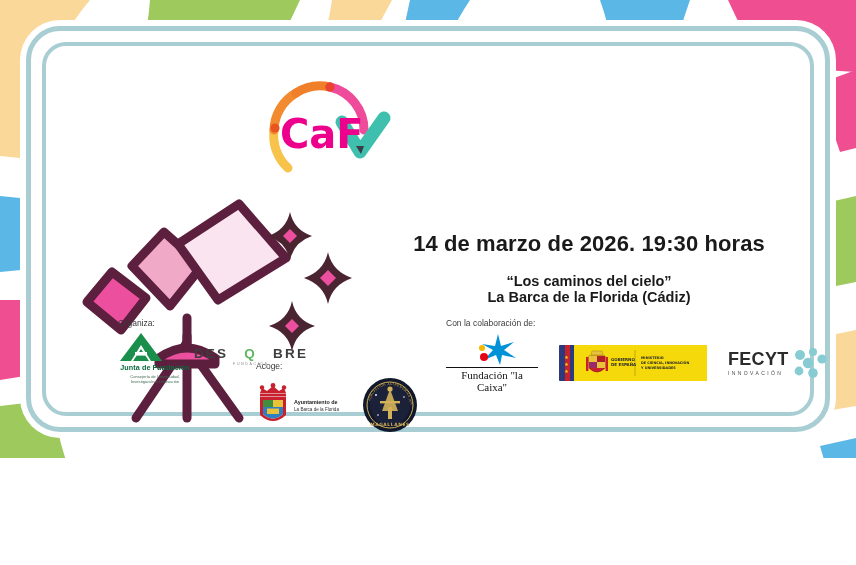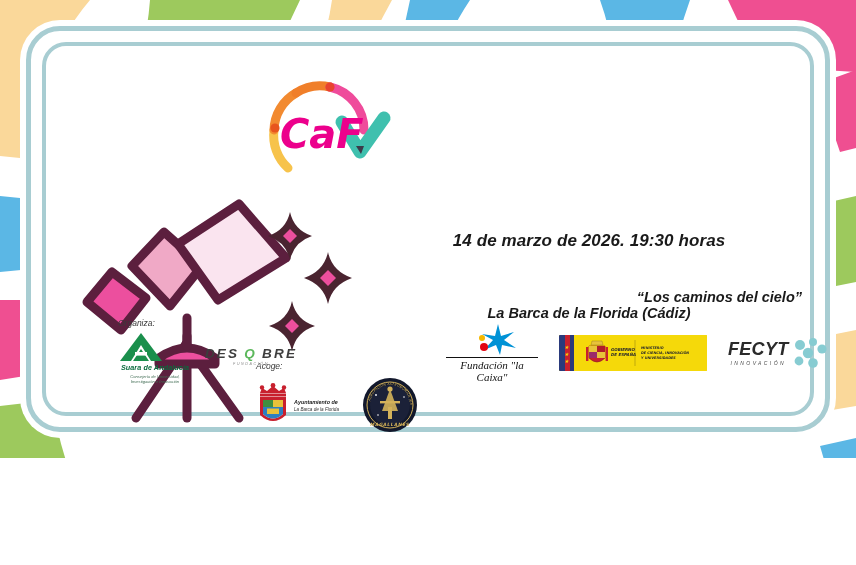--- a/index.html
+++ b/index.html
@@ -3,21 +3,21 @@
 <meta charset="utf-8">
 <title>Ciencia al Fresquito</title>
 <style>
   html,body{margin:0;padding:0;}
   body{
     width:856px;height:565px;overflow:hidden;
     font-family:"Liberation Sans", sans-serif;
     background:#ffffff;
   }
   .poster{
-    position:relative;width:856px;height:458px;overflow:hidden;background:#ffffff;font-style:italic;
+    position:relative;width:856px;height:458px;overflow:hidden;background:#ffffff;
   }
   
   .stripes{position:absolute;inset:0;overflow:hidden;}
 
   .frame-outer{
     position:absolute;left:26px;top:26px;right:26px;bottom:26px;
     background:#ffffff;border:5px solid #a8cdd2;border-radius:34px;
     box-shadow:0 0 0 6px #ffffff;
   }
   .frame-inner{
@@ -37,59 +37,59 @@
     transform:scaleX(1.03);
   }
   .title-line.l1{font-size:48px;}
   .title-line.l2{font-size:48px;margin-top:12px;}
 
   
   .art{position:absolute;left:28px;top:150px;width:300px;height:230px;}
 
   
   .info{position:absolute;left:330px;top:185px;right:8px;text-align:center;color:#1a1a1a;}
-  .info .date{font-size:17px;font-weight:bold;letter-spacing:.1px;}
-  .info .subtitle{font-size:14.5px;font-weight:bold;margin-top:38px;text-align:right;}
+  .info .date{font-size:22px;font-weight:bold;letter-spacing:.1px;}
+  .info .subtitle{font-size:14.5px;font-weight:bold;margin-top:16px;}
   .info .place{font-size:14.5px;font-weight:bold;margin-top:22px;}
   .info .city{font-size:14.5px;font-weight:bold;}
 
   
   .footer{position:absolute;left:10px;right:6px;bottom:4px;height:90px;}
   .fgroup{position:absolute;}
   .fcaption{font-size:8.5px;color:#3a3a3a;font-weight:normal;margin-bottom:3px;}
   .frow{display:flex;align-items:center;gap:9px;}
 
   
   .junta{width:74px;text-align:center;}
   .junta .jname{font-size:7.2px;font-weight:bold;color:#0a6b3d;margin-top:1px;letter-spacing:.1px;}
   .junta .jsub{font-size:4.1px;color:#3f6b52;line-height:1.35;margin-top:1.5px;}
 
   
   .desqbre{width:80px;text-align:center;}
-  .desq-main{font-size:13.5px;font-weight:bold;color:#3d3d3d;letter-spacing:2.2px;display:flex;align-items:center;justify-content:center;gap:5px;text-align:right;}
+  .desq-main{font-size:13.5px;font-weight:bold;color:#3d3d3d;letter-spacing:2.2px;display:flex;align-items:center;justify-content:center;gap:16px;text-align:right;}
   .desq-q{color:#5cb85c;}
   .desq-sub{font-size:3.6px;letter-spacing:1.6px;color:#8a8a8a;margin-top:1px;}
 
   
   .ayto{display:flex;align-items:center;gap:4px;}
   .ayto-txt{font-size:5.4px;color:#222;line-height:1.35;font-weight:bold;}
   .ayto-txt .l2{font-weight:normal;font-size:4.6px;color:#333;}
 
   
   .agrup{width:58px;height:58px;}
 
   
   .caixa{width:92px;text-align:center;}
   .caixa-name{font-family:"Liberation Serif", serif;font-size:11px;color:#111;border-top:1px solid #111;padding-top:1px;margin-top:1px;}
 
   
   .gob{width:148px;height:36px;display:flex;background:#f5d90a;border-radius:1px;overflow:hidden;}
 
   
-  .fecyt{display:flex;align-items:center;gap:4px;text-align:center;}
+  .fecyt{display:flex;align-items:center;gap:4px;}
   .fecyt-t{font-size:18px;font-weight:bold;color:#2b2b2b;letter-spacing:.3px;line-height:1;}
   .fecyt-s{font-size:5px;letter-spacing:2.4px;color:#4a4a4a;margin-top:2px;}
   svg{display:block;}
 </style>
 </head>
 <body>
 
 <div class="poster">
 
   <div class="stripes">
@@ -201,21 +201,21 @@
 
       <div class="fgroup" style="left:30px;top:0;margin-left:32px;">
         <div class="fcaption">Organiza:</div>
         <div class="frow" style="margin-top:4px;">
           <div class="junta">
             <svg width="46" height="30" viewBox="0 0 46 30">
               <path d="M 23 1 L 44 29 L 33 29 L 23 13 L 13 29 L 2 29 Z" fill="#1a8f4c"></path>
               <path d="M 23 17 L 31 29 L 15 29 Z" fill="#1a8f4c"></path>
               <rect x="17" y="20" width="12" height="3.6" fill="#ffffff"></rect>
             </svg>
-            <div class="jname">Suara de Andalucía</div>
+            <div class="jname">Junta de Fundación</div>
             <div class="jsub">Consejería de Universidad,</div>
             <div class="jsub" style="margin-top:0;">Investigación e Innovación</div>
           </div>
 
           <div class="desqbre" style="margin-left:10px;margin-top:-4px;">
             <div class="desq-main">
               <span>DES</span>
               <span class="desq-q">Q</span>
               <span>BRE</span>
             </div>
@@ -263,20 +263,21 @@
               <text font-family="DejaVu Sans, sans-serif" font-size="3.1" fill="#d4b25a" letter-spacing="0.3">
                 <textPath href="#arcTop" startOffset="6%">AGRUPACIÓN ASTRONÓMICA JEREZANA</textPath>
               </text>
               <text x="28" y="49" text-anchor="middle" font-family="DejaVu Sans, sans-serif" font-size="4.4" font-weight="bold" fill="#d4b25a" letter-spacing="0.6">MAGALLANES</text>
             </svg>
           </div>
         </div>
       </div>
 
       <div class="fgroup" style="left:390px;top:0;">
+        <div class="fcaption">Con la colaboración de:</div>
         <div class="frow" style="margin-top:4px;">
 
           <div class="caixa">
             <svg width="60" height="34" viewBox="0 0 60 34" style="margin:0 auto;">
               <path d="M 36 2 L 39 14 L 52 10 L 42 18 L 54 26 L 40 23 L 38 33 L 34 23 L 22 28 L 31 18 L 20 12 L 33 14 Z" fill="#0092d6"></path>
               <circle cx="20" cy="16" r="3" fill="#f5b800"></circle>
               <circle cx="22" cy="25" r="4" fill="#e30613"></circle>
             </svg>
             <div class="caixa-name">Fundación "la Caixa"</div>
           </div>

